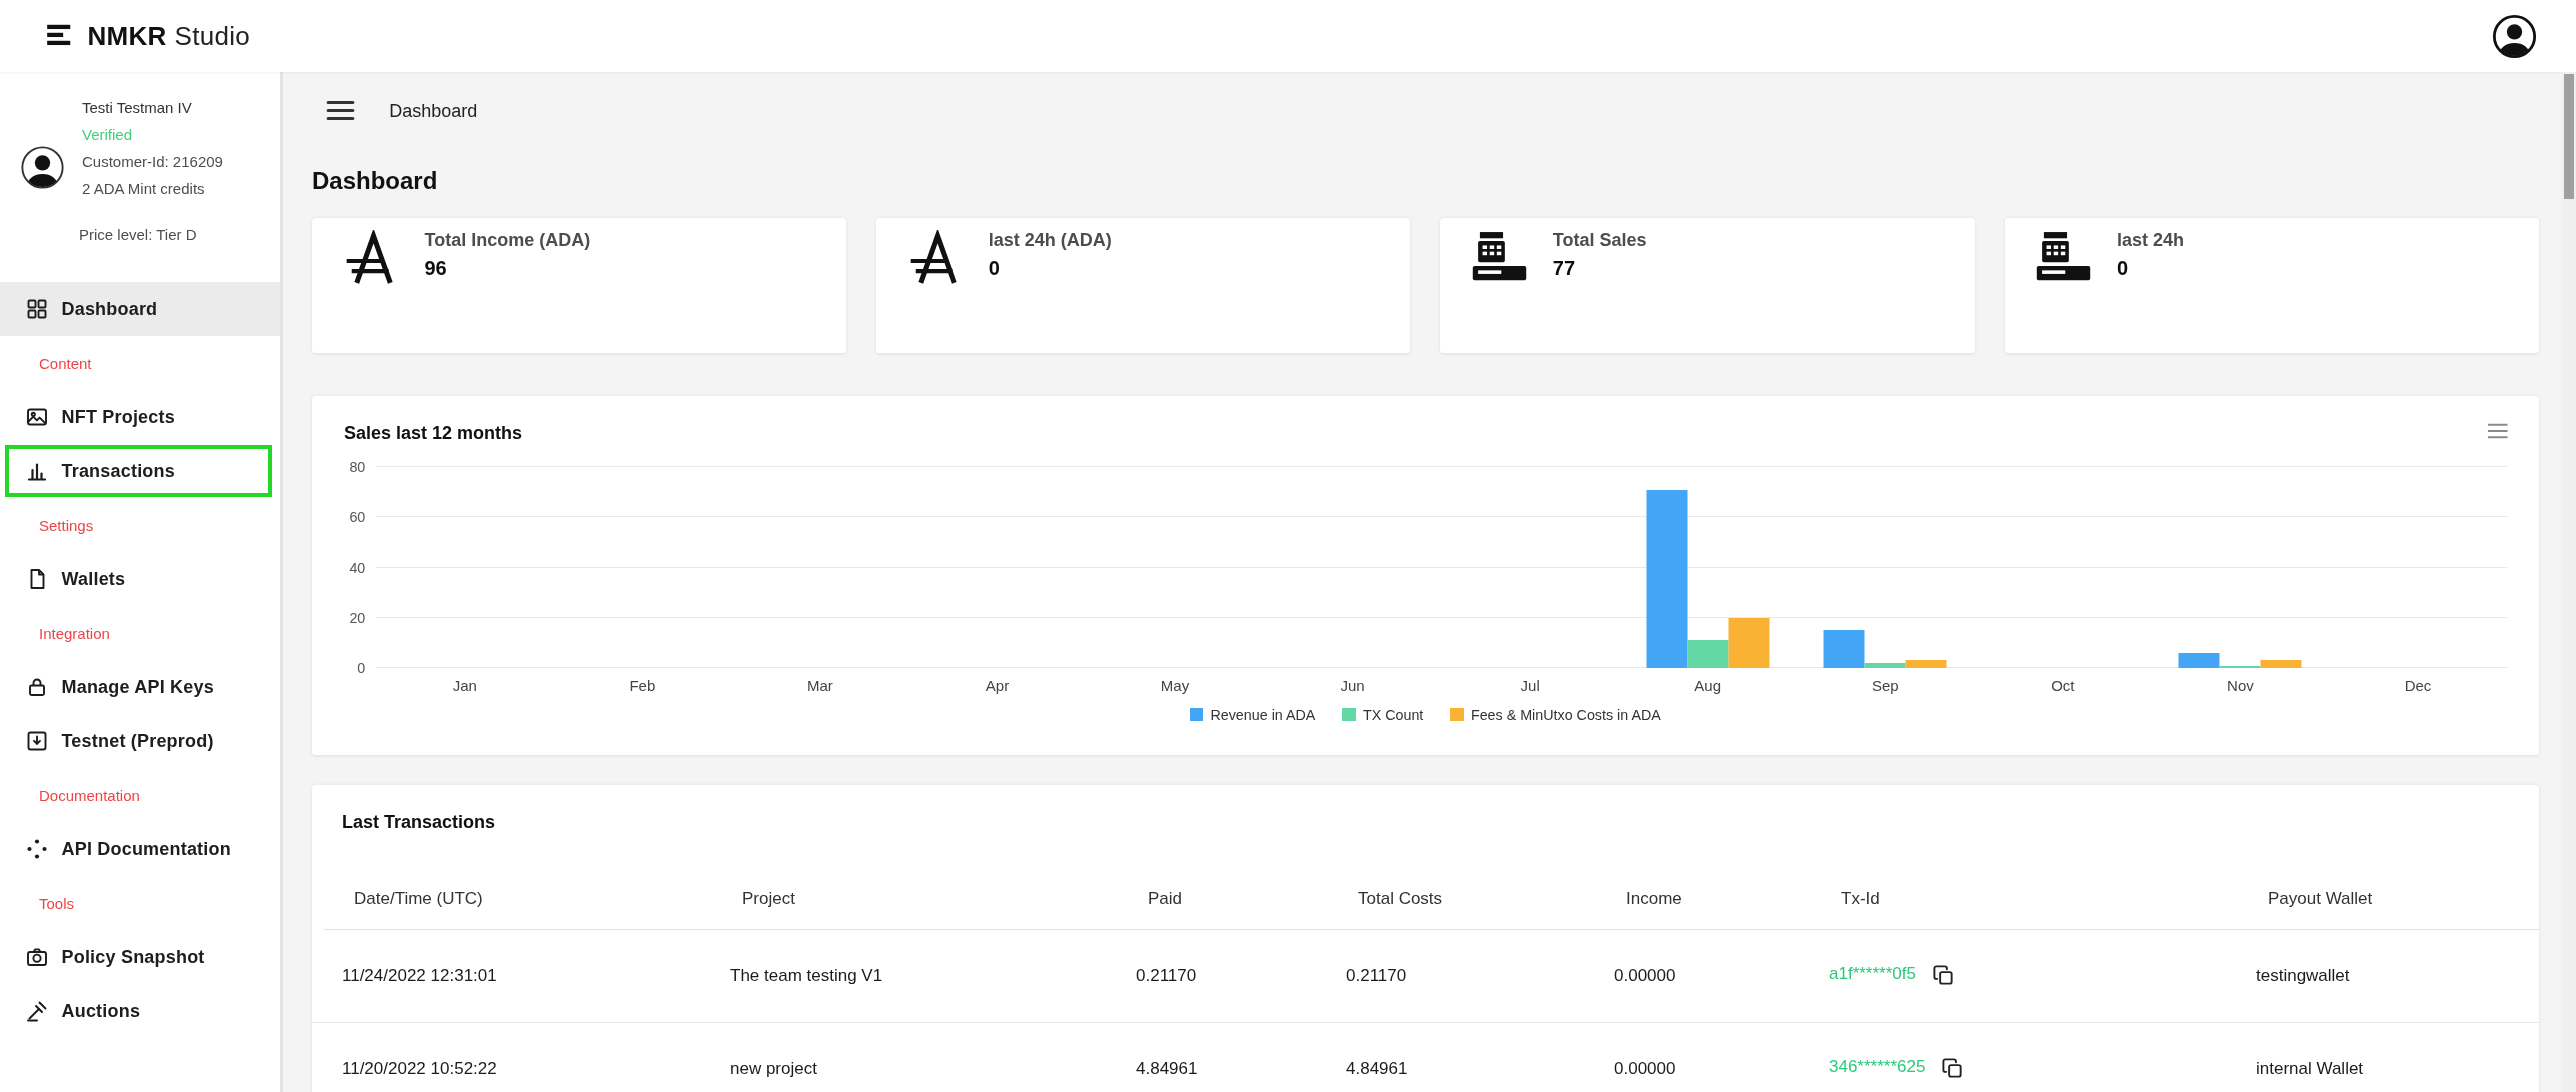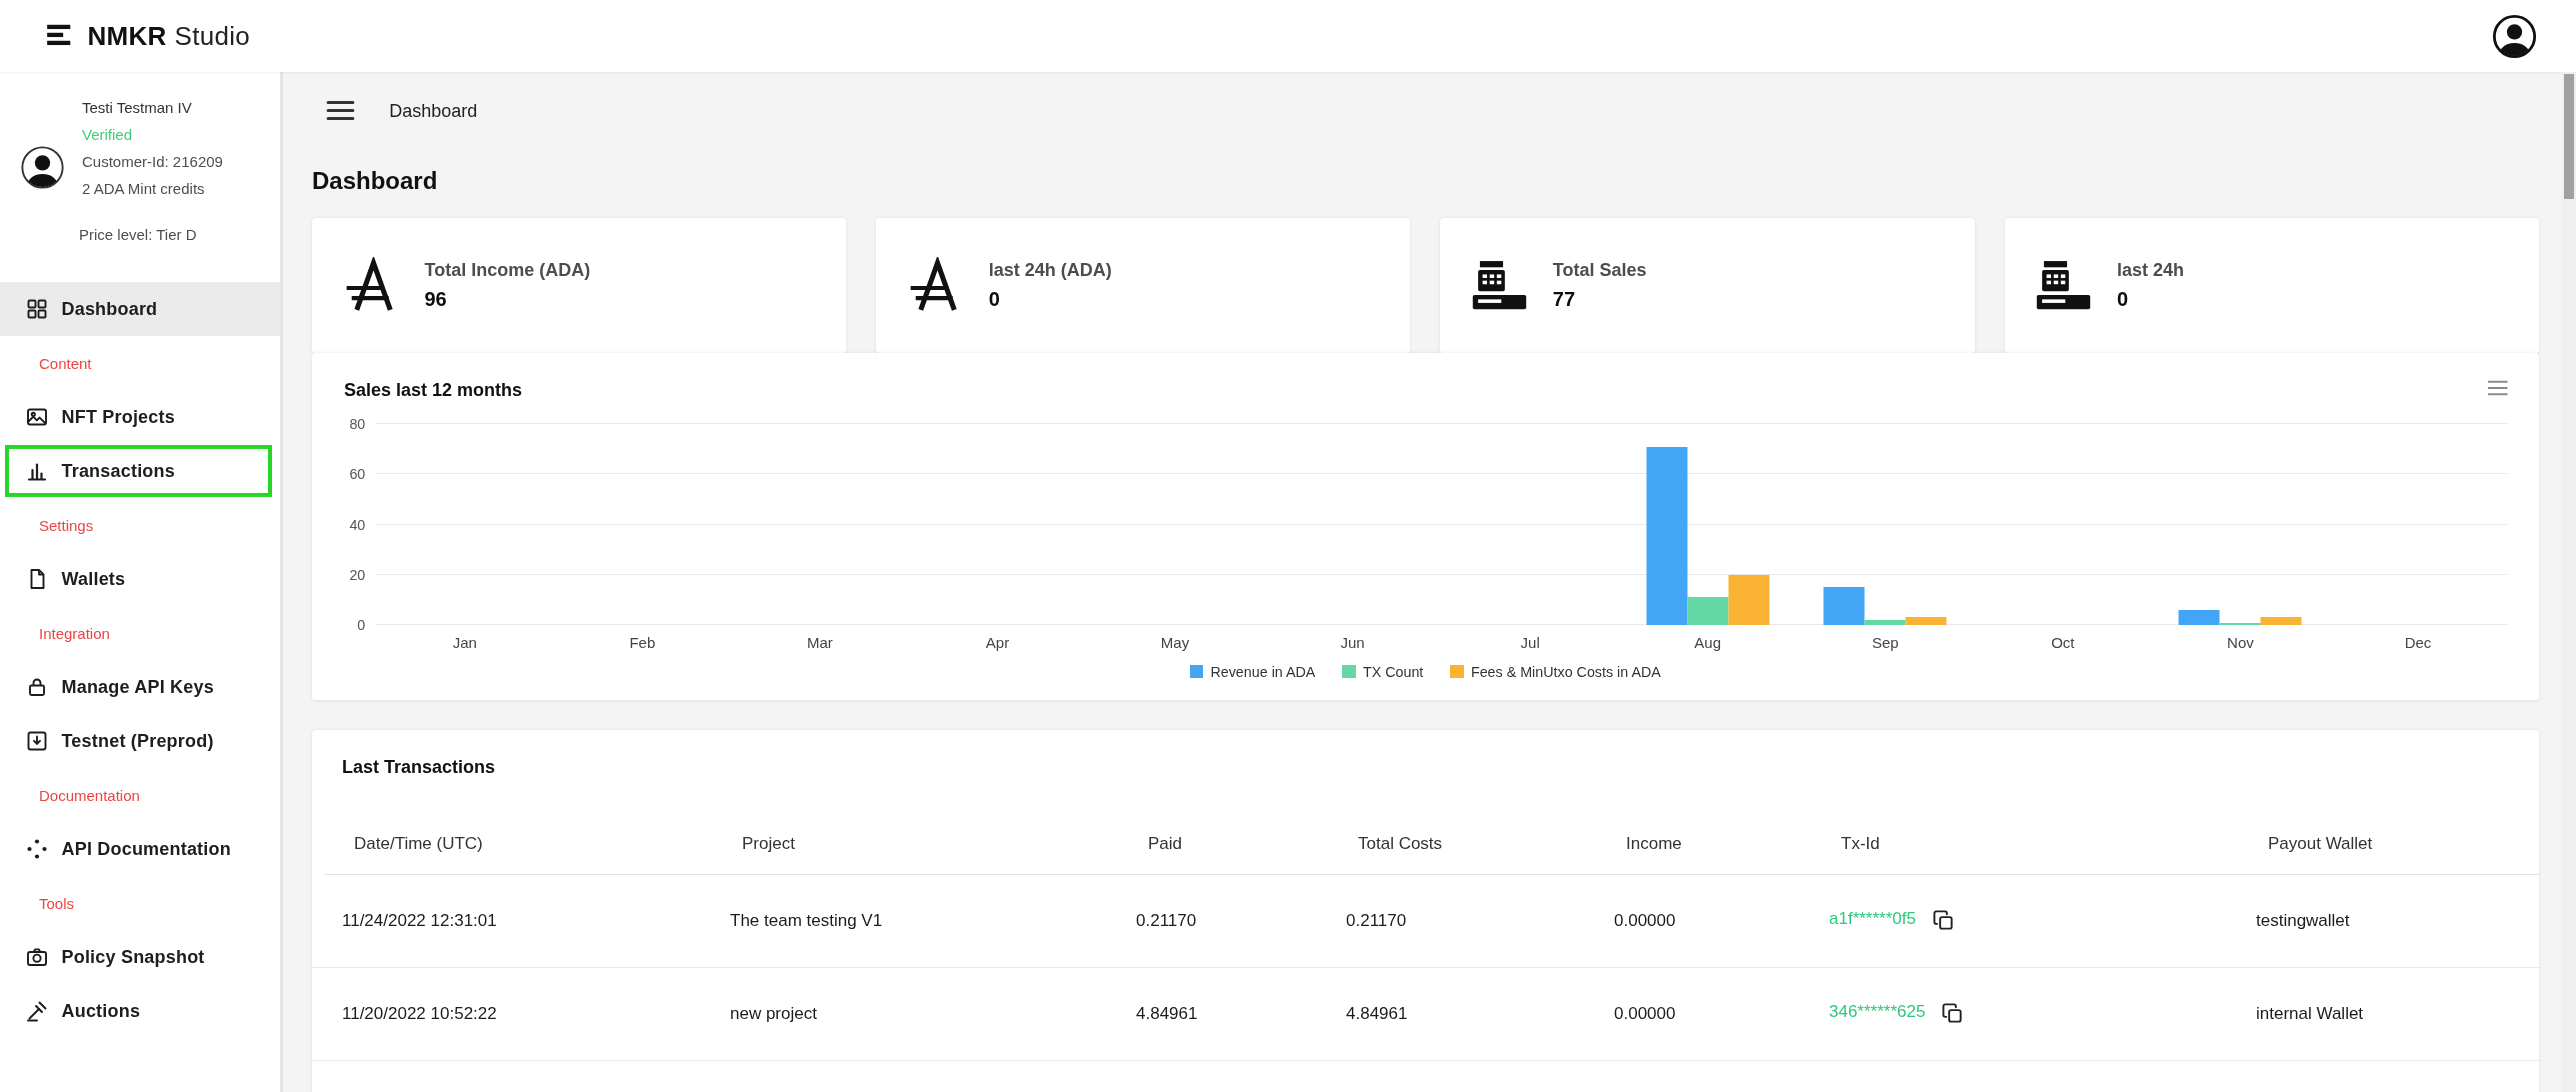--- a/index.html
+++ b/index.html
@@ -57,28 +57,28 @@
   .main { position: absolute; top: 72px; left: 287px; right: 14.3px; bottom: 0; padding: 0 23px 0 25px; }
 
   .crumb-row { margin-top: 20px; height: 39px; display: flex; align-items: center; padding-left: 14.3px; gap: 34px; }
   .crumb-label { font-size: 18px; color: #222; }
 
   .page-title { margin-top: 36px; font-size: 24px; font-weight: 700; color: #111; line-height: 28px; }
 
   .card { background: #fff; border-radius: 3.6px; box-shadow: 0 0.9px 3.6px rgba(0,0,0,.09); }
 
   .stats-row { margin-top: 23px; display: flex; gap: 30px; }
-  .stat-card { flex: 1; height: 135px; display: flex; align-items: center; padding: 0 27px; }
+  .stat-card { flex: 1; height: 135px; display: flex; align-items: flex-start; padding: 12px 27px; }
   .stat-icon { width: 64px; display: flex; justify-content: center; }
   .stat-text { margin-left: 21.5px; }
   .stat-label { font-size: 18px; font-weight: 600; color: #4d4d4d; }
   .stat-value { margin-top: 6.3px; font-size: 20px; font-weight: 700; color: #0d0d0d; }
 
   
-  .chart-card { padding: 27px 32px 20px; position: relative; }
+  .chart-card { margin-top: 43px; padding: 27px 32px 32px; position: relative; }
   .chart-title { font-size: 18px; font-weight: 700; color: #111; }
   .chart-menu { position: absolute; top: 27px; right: 30px; }
   .chart-body { display: flex; margin-top: 23px; }
   .chart-yaxis { width: 32px; position: relative; }
   .ytick { position: absolute; right: 10.7px; transform: translateY(50%); font-size: 14.3px; color: #555; }
   .chart-plot { flex: 1; position: relative; height: 201px; }
   .gridline { position: absolute; left: 0; right: 0; height: 0.9px; background: #e8e8e8; }
   .cluster { position: absolute; bottom: 0; height: 100%; display: flex; align-items: flex-end; transform: translateX(-50%); }
   .bar { width: 41px; }
   .chart-xaxis { display: flex; margin-left: 32px; margin-top: 9px; }

